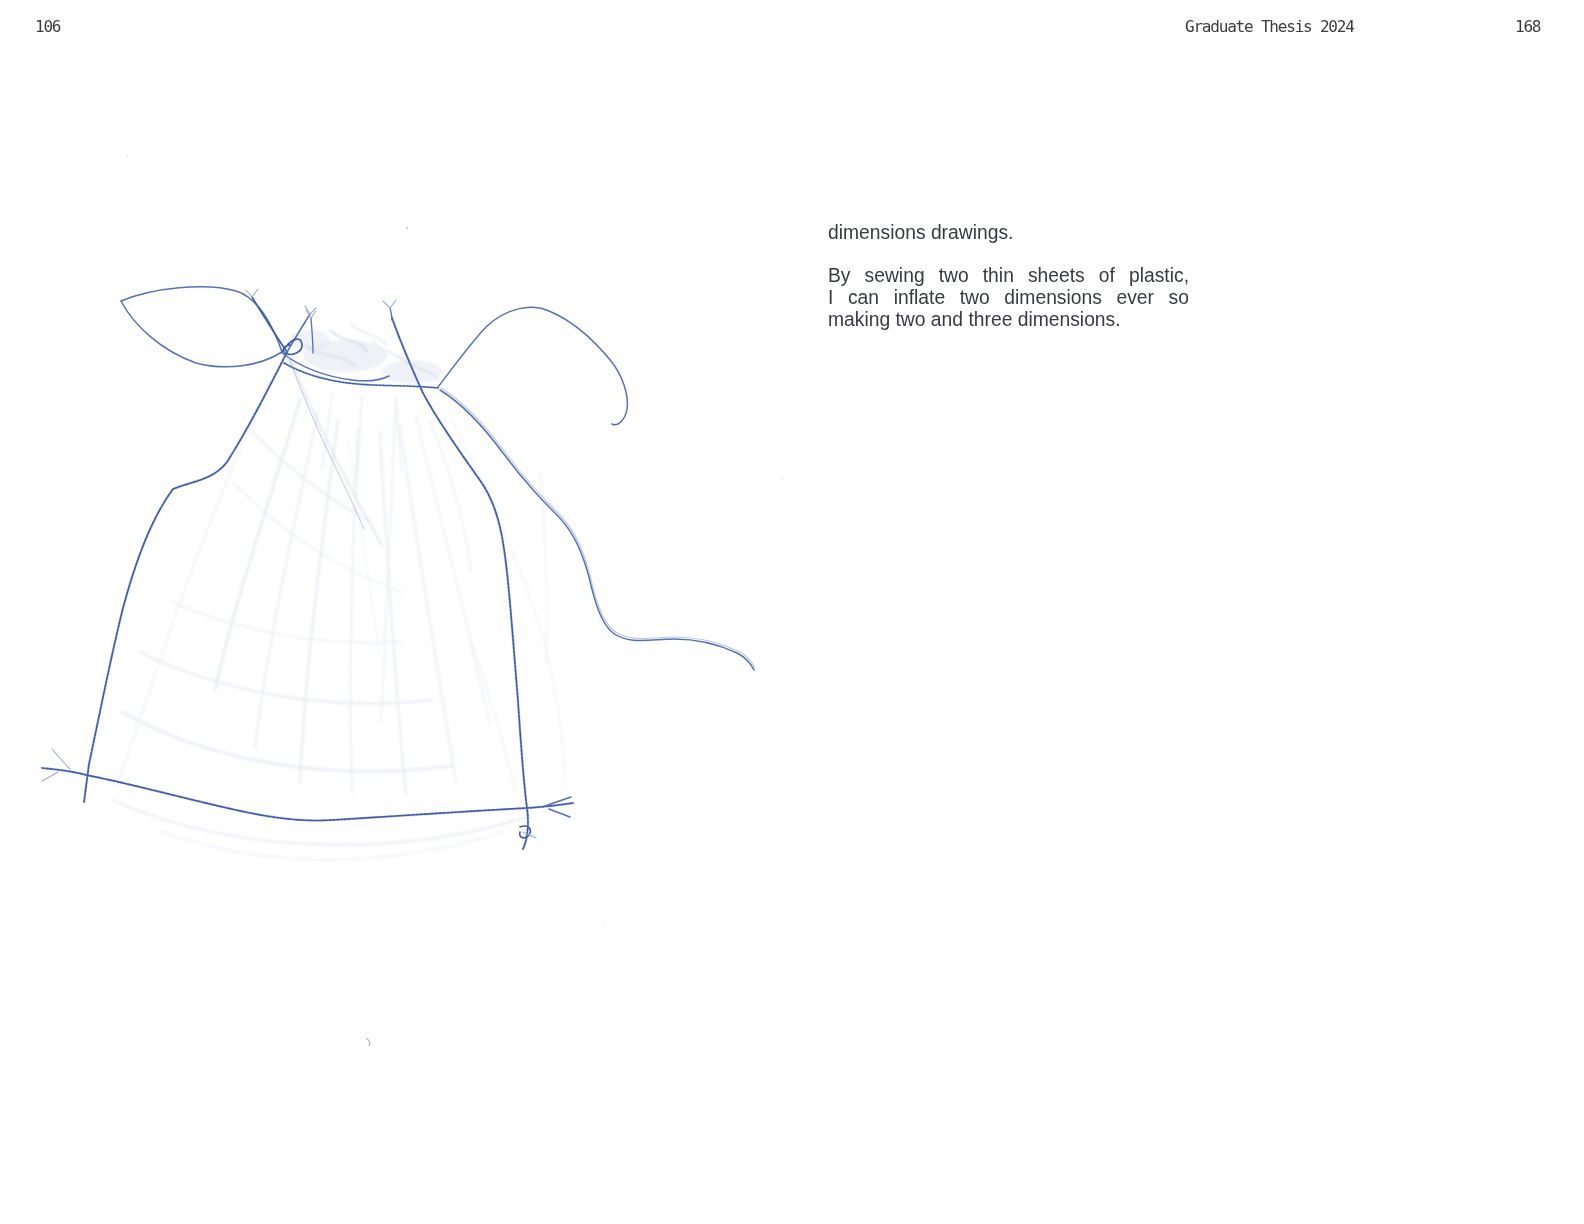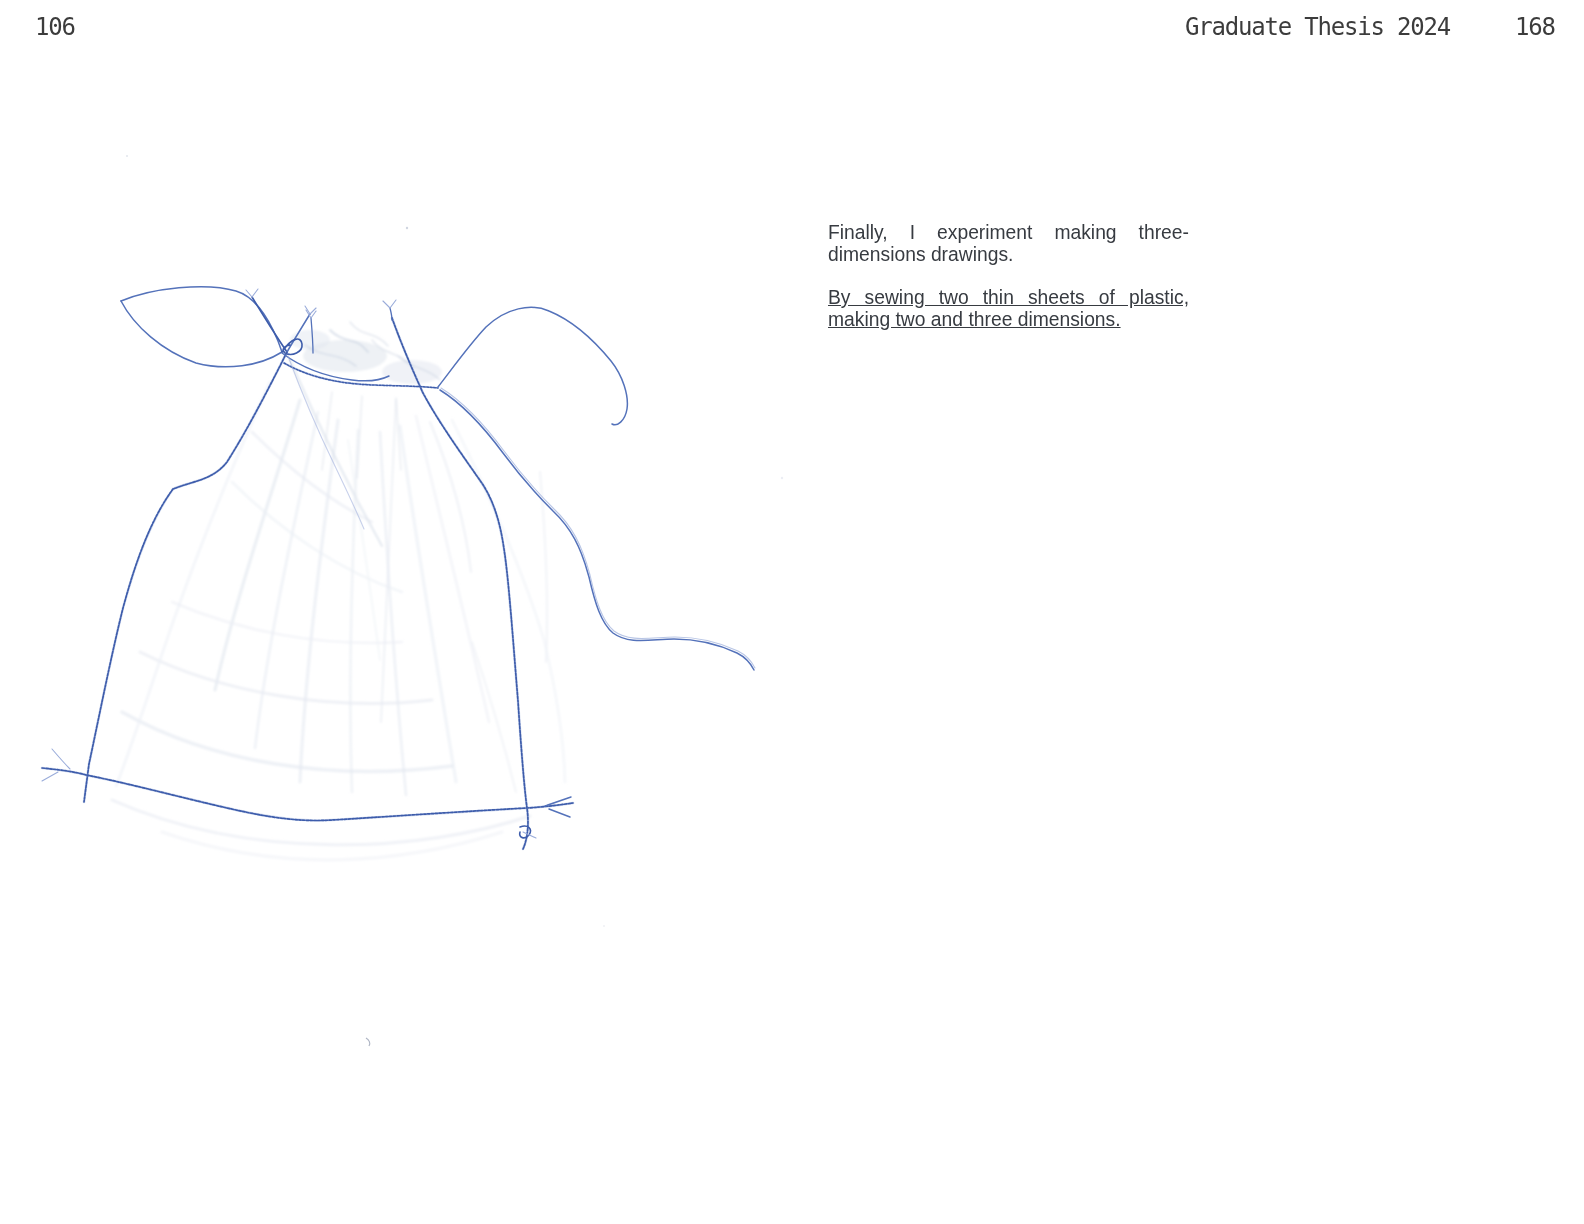--- a/index.html
+++ b/index.html
@@ -4,34 +4,34 @@
 <style>
   html,body{margin:0;padding:0;}
   body{
     width:1584px;height:1224px;position:relative;overflow:hidden;
     background:var(--page-background,#ffffff);
     font-family:"Liberation Sans",sans-serif;
   }
   .hdr{
     position:absolute;top:16px;
     font-family:"DejaVu Sans Mono",monospace;
-    font-size:24px;line-height:22px;letter-spacing:-1.2px;
+    font-size:16px;line-height:22px;letter-spacing:-1.2px;
     color:var(--header-text,#3c3c3c);
     white-space:nowrap;
   }
   .hdr.pn-left{left:35px;}
   .hdr.title{left:1185px;}
   .hdr.pn-right{left:1515px;}
   .text-block{
     position:absolute;left:828px;top:222px;width:361px;
     font-size:19.3px;line-height:21.7px;
     color:var(--text,#373b41);
   }
   .para{margin:0 0 21.7px 0;}
-  .para:last-child{margin-bottom:0;text-decoration:underline;}
+  .para:last-child{margin-bottom:0;}
   .jline{text-align:justify;text-align-last:justify;}
   .jline.last{text-align-last:left;}
   .art{position:absolute;left:0;top:100px;}
   
   .thread{fill:none;stroke:var(--thread,#5472ba);stroke-width:1.5;stroke-linecap:round;}
   .thread-l{fill:none;stroke:var(--thread-light,#9aacda);stroke-width:1.1;stroke-linecap:round;}
   .thread-d{fill:none;stroke:var(--thread-dark,#3d5cab);stroke-width:1.6;stroke-linecap:round;}
   .st-base{fill:none;stroke:var(--thread-light,#9aacda);stroke-width:2.6;opacity:.45;stroke-linecap:round;}
   .st-top{fill:none;stroke:var(--thread-dark,#3d5cab);stroke-width:1.7;stroke-dasharray:2.4 1.4;stroke-linecap:round;}
   .wr{fill:none;stroke-linecap:round;}
@@ -146,20 +146,20 @@
 
     <path class="thread" d="M 440,390 C 461,403 483,426 503,453 C 523,480 539,497 553,511 C 571,528 581,547 589,577 C 595,603 601,623 613,633 C 629,645 652,639 674,639 C 702,639 722,646 737,653 C 747,658 751,664 754,670"></path>
     <path class="thread-l" transform="translate(1,-2)" opacity=".7" d="M 440,390 C 461,403 483,426 503,453 C 523,480 539,497 553,511 C 571,528 581,547 589,577 C 595,603 601,623 613,633 C 629,645 652,639 674,639 C 702,639 722,646 737,653 C 747,658 751,664 754,670"></path>
 
     <path class="thread-l" d="M 288,356 C 301,391 316,427 334,464 C 346,489 356,510 364,529" opacity=".55"></path>
   </g>
 </svg>
 
 <div class="text-block">
   <div class="para">
-    <div class="jline">Finally, I experiment making three-</div>
     <div class="jline last">dimensions drawings.</div>
   </div>
   <div class="para">
     <div class="jline">By sewing two thin sheets of plastic,</div>
+    <div class="jline">I can inflate two dimensions ever so</div>
     <div class="jline last">making two and three dimensions.</div>
   </div>
 </div>
 
 </body></html>

